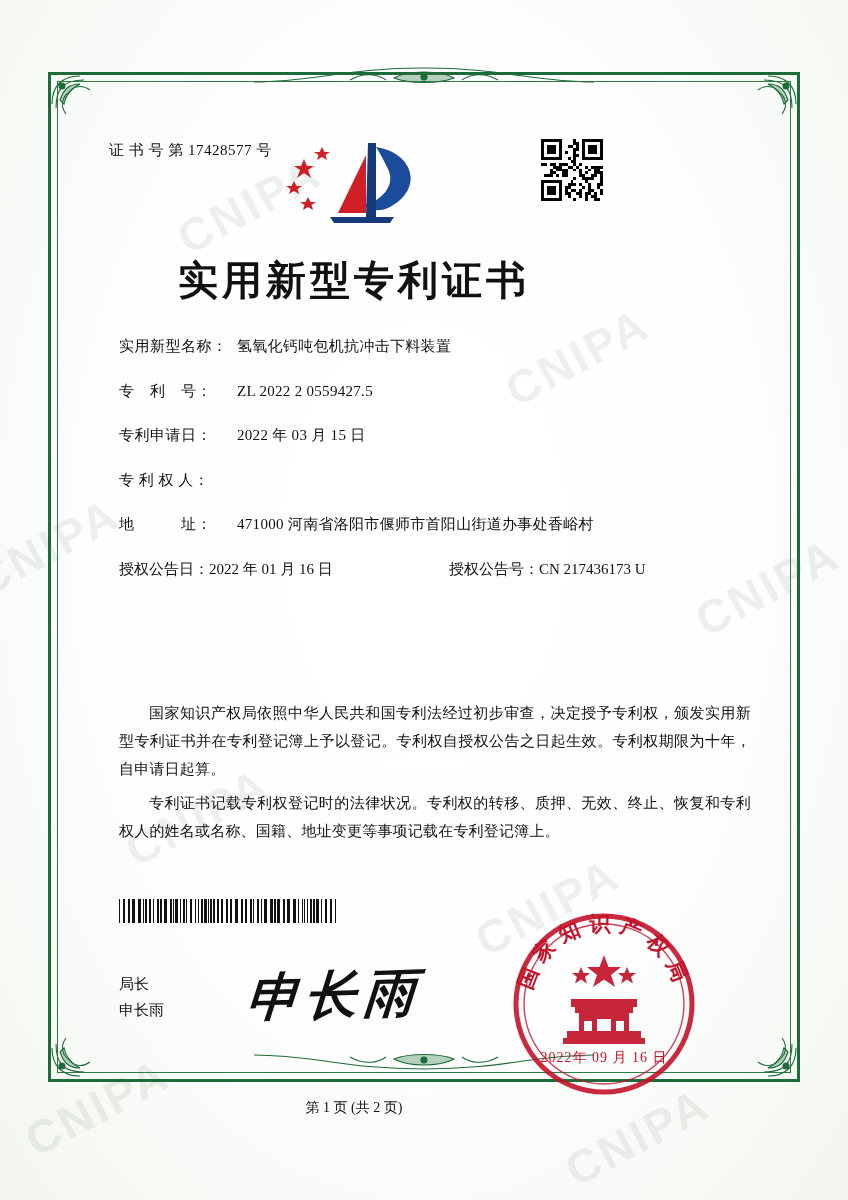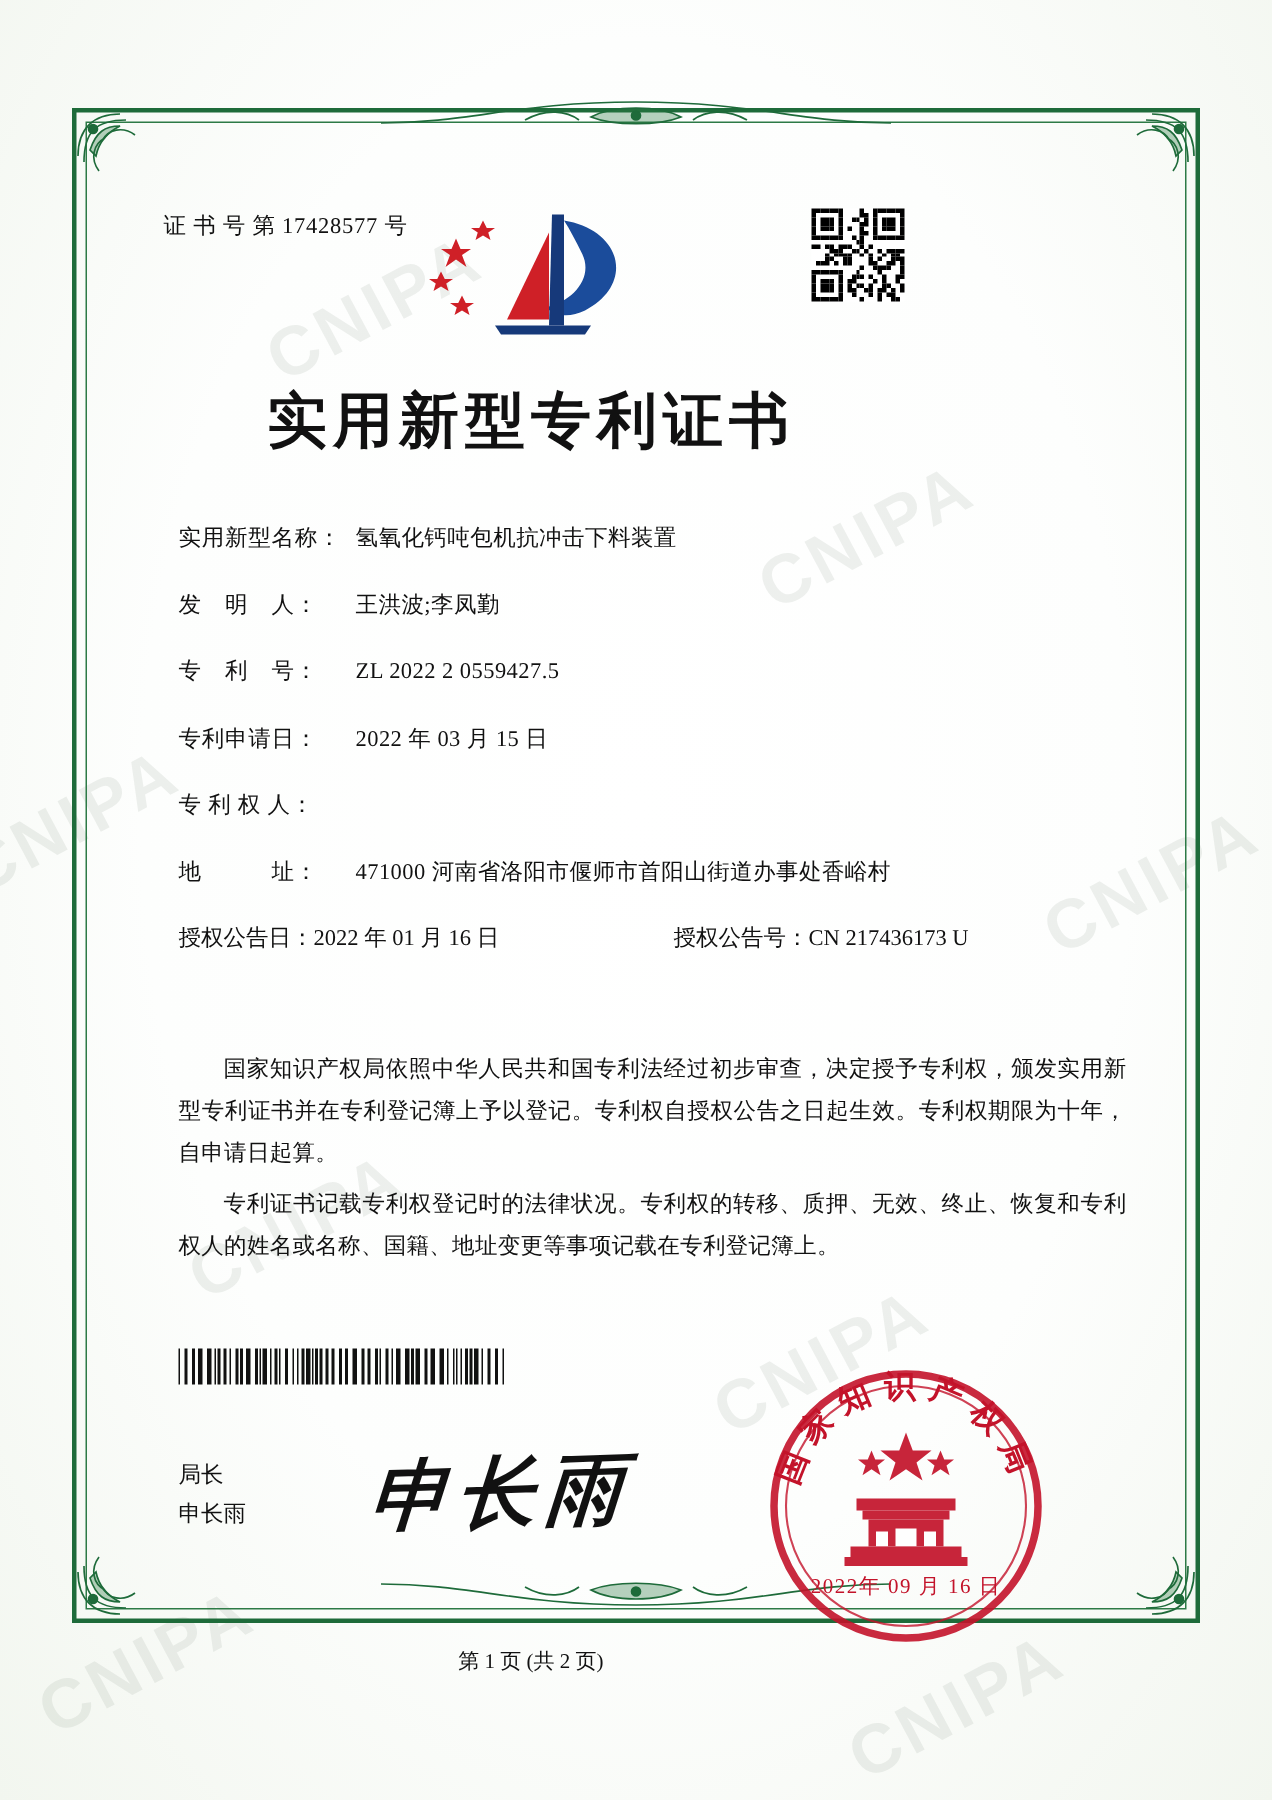--- a/index.html
+++ b/index.html
@@ -137,21 +137,21 @@
     font-size: 40px;
     font-weight: bold;
     letter-spacing: 4px;
     color: #111;
     font-family: "Liberation Serif", "DejaVu Serif", serif;
   }
 
   .fields {
     position: absolute;
     left: 62px;
-    top: 268px;
+    top: 256px;
     width: 620px;
   }
   .field {
     display: flex;
     align-items: baseline;
     margin-bottom: 25.5px;
     font-size: 15px;
     color: #111;
   }
   .field .lbl {
@@ -827,24 +827,20 @@
     </div>
 
     <div class="title">实用新型专利证书</div>
 
     <div class="fields">
       <div class="field">
         <span class="lbl">实用新型名称：</span>
         <span class="val">氢氧化钙吨包机抗冲击下料装置</span>
       </div>
       <div class="field">
-        <span class="lbl">发　明　人：</span>
-        <span class="val">王洪波;李凤勤</span>
-      </div>
-      <div class="field">
         <span class="lbl">专　利　号：</span>
         <span class="val mono">ZL 2022 2 0559427.5</span>
       </div>
       <div class="field">
         <span class="lbl">专利申请日：</span>
         <span class="val">2022 年 03 月 15 日</span>
       </div>
       <div class="field">
         <span class="lbl">专 利 权 人：</span>
       </div>

